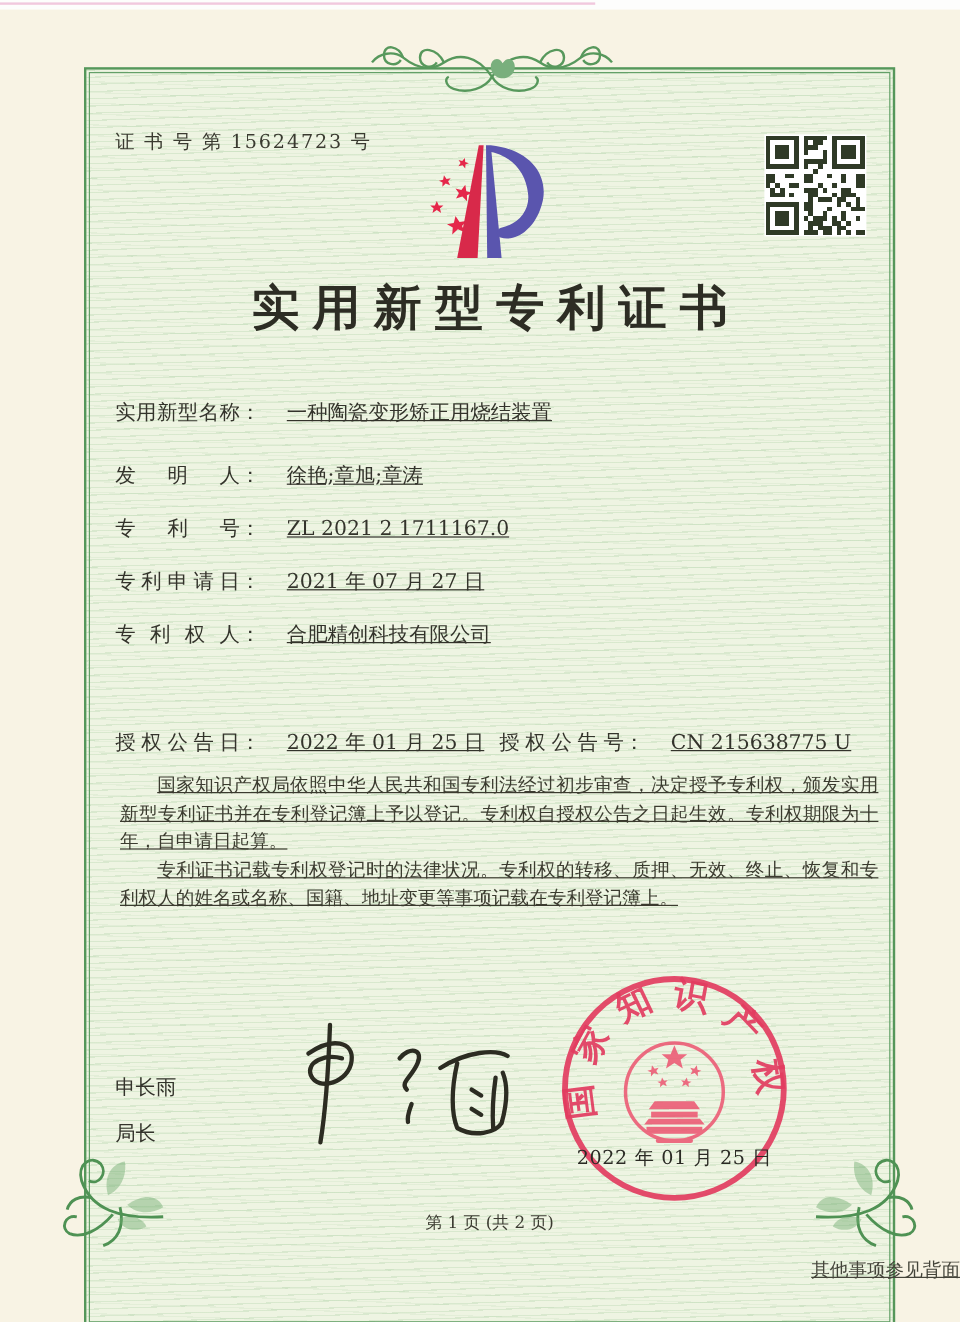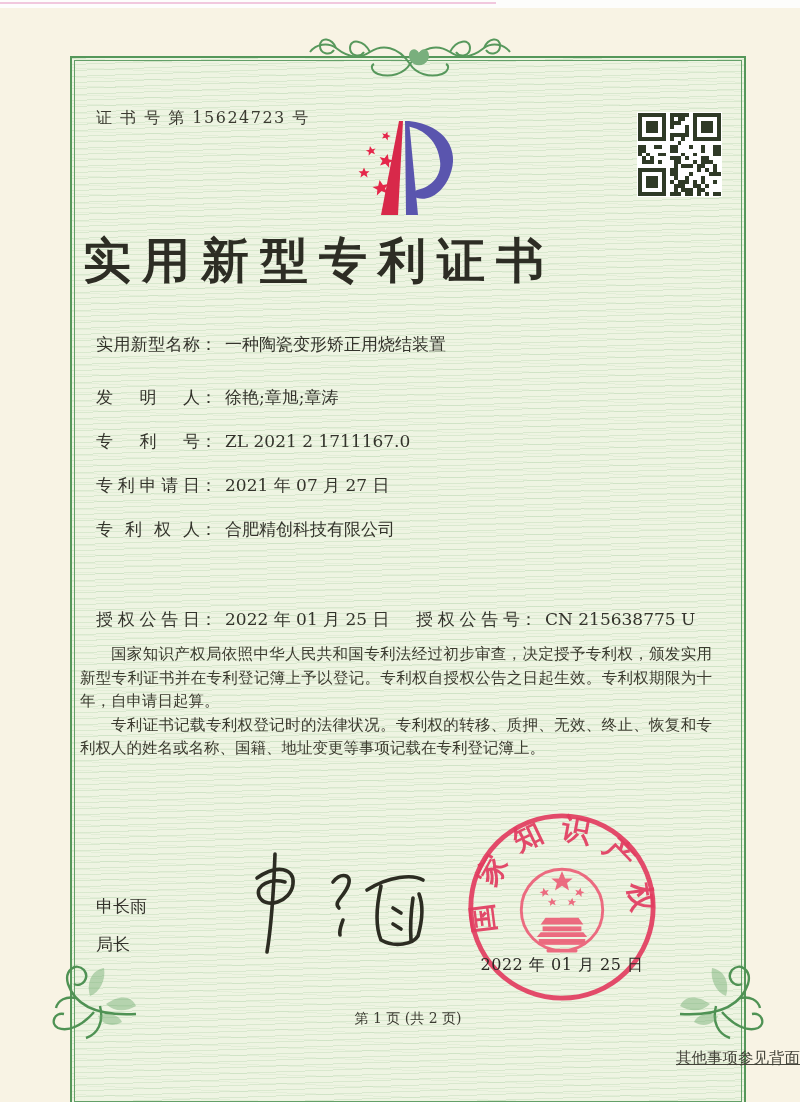--- a/index.html
+++ b/index.html
@@ -26,35 +26,35 @@
 
   .cert-no { position:absolute; left:24px; top:50px; font-size:16px; letter-spacing:1.5px; color:#3a3a30; }
 
   .logo { position:absolute; left:281px; top:59px; width:110px; height:100px; }
 
   .qr { position:absolute; left:565px; top:54px; width:85px; height:85px; background:#fff; padding:1px; }
   .qr svg { width:100%; height:100%; fill:#2f3a26; }
 
   .title {
     position:absolute; left:0; top:171px; width:100%;
-    font-size:48px; font-weight:bold;
+    text-align:center; font-size:40px; font-weight:bold;
     letter-spacing:11px; text-indent:11px; color:#2d2d24;
   }
 
   .field { position:absolute; left:24px; font-size:17px; line-height:25px; white-space:nowrap; }
   .f0 { top:274px; } .f1 { top:327px; } .f2 { top:371px; } .f3 { top:415px; }
   .f4 { top:459px; } .f5 { top:502px; } .f6 { top:549px; }
   .field-label { display:inline-block; width:104px; text-align:justify; text-align-last:justify; vertical-align:top; }
-  .field-value { margin-left:8px; }
+  .field-value { margin-left:22px;text-decoration:underline; }
   .field-value.wrap { display:inline-block; white-space:normal; width:474px; vertical-align:top; }
   .grant-no-group { position:absolute; left:320px; top:0; }
 
   .paragraphs {
-    position:absolute; left:8px; top:585px; width:632px;
-    font-size:15.5px; line-height:23.5px; text-align:justify; color:#3b3b2f;
+    position:absolute; left:28px; top:585px; width:632px;
+    font-size:15.5px; line-height:23.5px; text-align:justify; color:#3b3b2f;text-decoration:underline;
   }
   .paragraphs p { text-indent:2em; }
 
   .director-title { position:absolute; left:24px; top:838px; font-size:17px;margin-top:37px; }
   .director-name  { position:absolute; left:24px; top:837px; font-size:17px; }
 
   .signature { position:absolute; left:150px; top:790px; width:210px; height:110px; }
 
   .seal { position:absolute; left:393px; top:752px; width:194px; height:194px; }
   .seal-date {

